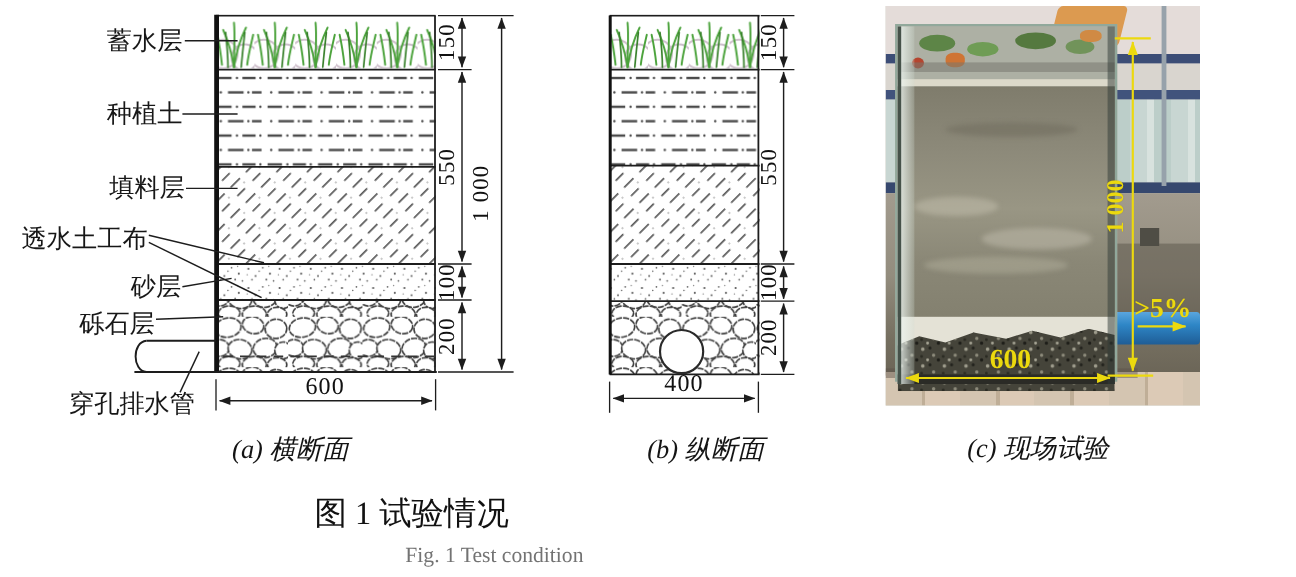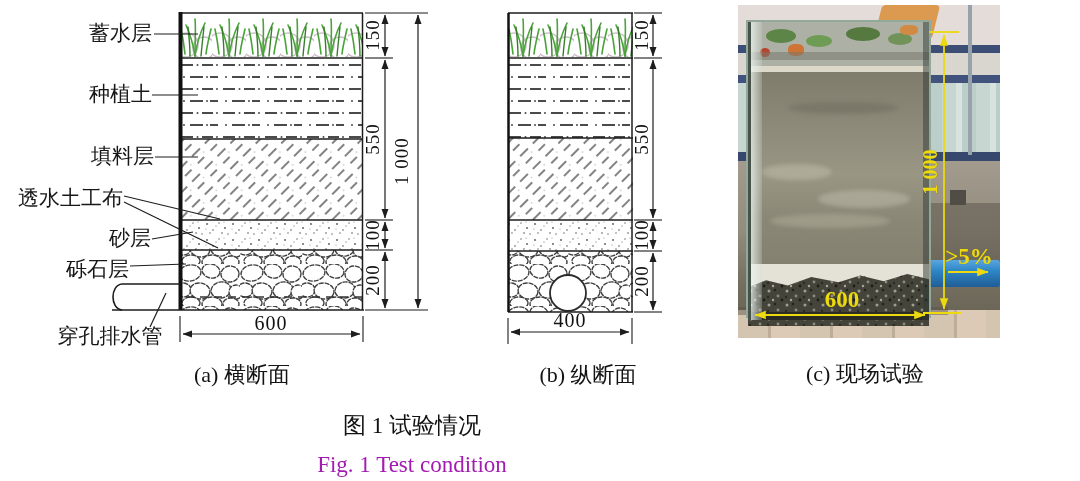--- a/index.html
+++ b/index.html
@@ -8,23 +8,23 @@
   .abs{position:absolute;}
   svg{display:block;}
   
   .lbl{position:absolute;transform:translateY(-50%);font-size:21px;line-height:1.1;
        white-space:nowrap;text-align:right;color:#171717;}
   
   .vnum{position:absolute;transform:translate(-50%,-50%) rotate(-90deg);
         font-size:19px;letter-spacing:1px;white-space:nowrap;color:#111;}
   .hnum{position:absolute;transform:translate(-50%,-50%);font-size:20px;
         letter-spacing:1px;white-space:nowrap;color:#111;}
-  .cap{position:absolute;font-size:22px;text-align:center;white-space:nowrap;color:#141414;}
-  .figcap-zh{position:absolute;font-size:23px;text-align:center;white-space:nowrap;color:#111;}
-  .figcap-en{position:absolute;font-size:23px;text-align:center;white-space:nowrap;color:#a21caf;}
+  .cap{position:absolute;font-size:22px;text-align:center;white-space:nowrap;color:#141414;font-style:italic;}
+  .figcap-zh{position:absolute;font-size:27px;text-align:left;white-space:nowrap;color:#111;}
+  .figcap-en{position:absolute;font-size:18px;text-align:center;white-space:nowrap;color:#737373;}
   
   .photo{position:absolute;left:738px;top:5px;width:262px;height:333px;overflow:hidden;
          background:#cfcdc4;}
   .ph{position:absolute;}
   .ynum{position:absolute;color:#ecd90e;font-size:23px;font-weight:bold;white-space:nowrap;
         transform:translate(-50%,-50%);text-shadow:0 0 1px rgba(120,110,0,.35);}
   .ynum.rot{transform:translate(-50%,-50%) rotate(-90deg);font-size:20px;}
   .watermark{position:absolute;left:768px;top:406px;width:310px;height:50px;}
   .wm-text{position:absolute;left:58px;top:9px;font-size:26px;letter-spacing:3px;
            color:#c7c7c7;white-space:nowrap;

